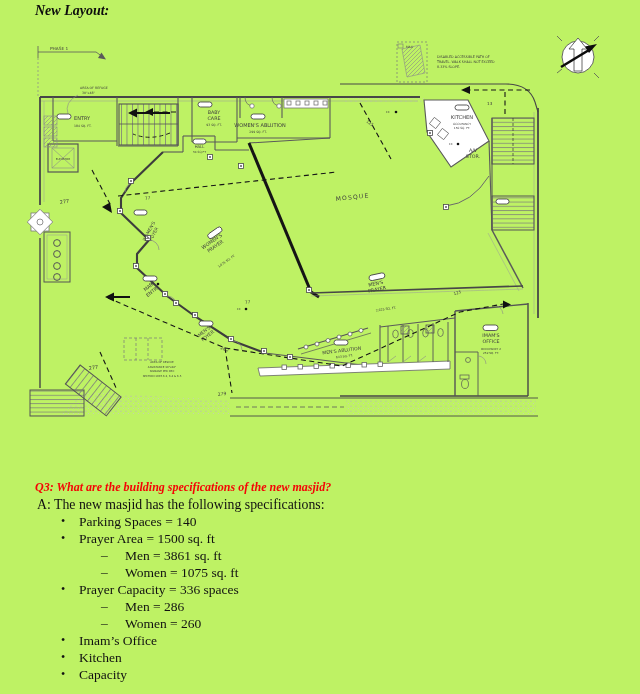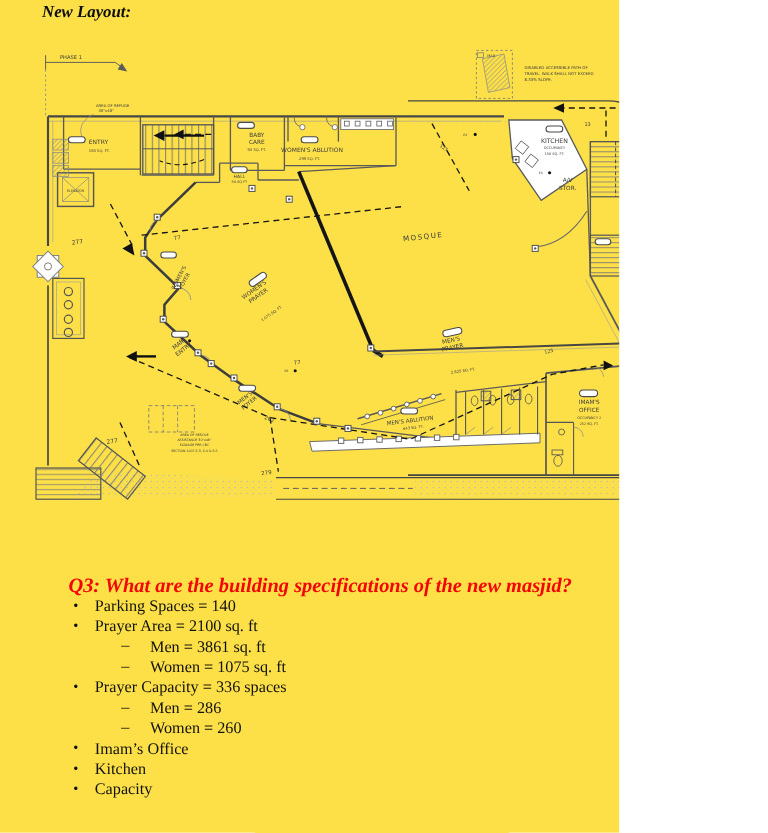--- a/index.html
+++ b/index.html
@@ -1,22 +1,22 @@
 <!DOCTYPE html>
 <html><head>
 <meta charset="utf-8">
 <style>
   html,body{margin:0;padding:0;background:#fff;}
-  .page{position:relative;width:516px;height:694px;background:#fde047;overflow:hidden;
+  .page{position:relative;width:640px;height:694px;background:#bef264;overflow:hidden;
         font-family:"Liberation Serif", serif;color:#111;}
   .heading{position:absolute;left:35px;top:3px;font-size:14px;font-weight:700;font-style:italic;color:#0d0d0d;}
   svg.plan{position:absolute;left:0;top:0;width:640px;height:460px;}
   svg.plan text{font-family:"DejaVu Sans", sans-serif;fill:#3d3d3d;}
   .qa{position:absolute;left:35px;top:479px;width:585px;}
-  .q{font-size:17px;font-weight:700;font-style:italic;color:#f40505;height:17px;line-height:17px;margin-left:22px;}
+  .q{font-size:12px;font-weight:700;font-style:italic;color:#f40505;height:17px;line-height:17px;}
   .a{font-size:13.8px;height:17px;line-height:17px;padding-left:2px;}
   .li{position:relative;font-size:13.5px;height:17px;line-height:17px;}
   .l1{padding-left:44px;}
   .l1 .g{position:absolute;left:26px;top:0;font-size:12px;}
   .l2{padding-left:90px;}
   .l2 .g{position:absolute;left:66px;top:-1px;}
 </style>
 </head>
 <body>
 
@@ -391,28 +391,29 @@
         <circle cx="458" cy="144" r="1.3" fill="#111"></circle>
       <text x="237" y="310" font-size="2.6">EX</text>
         <circle cx="246" cy="309" r="1.3" fill="#111"></circle>
       <text x="149" y="285" font-size="2.6">EX</text>
         <circle cx="158" cy="284" r="1.3" fill="#111"></circle>
     </g>
   </svg>
 
   <div class="qa">
     <div class="q">Q3: What are the building specifications of the new masjid?</div>
+    <div class="a">A: The new masjid has the following specifications:</div>
 
     <div class="li l1">
       <span class="g">•</span>
       <span>Parking Spaces = 140</span>
     </div>
     <div class="li l1">
       <span class="g">•</span>
-      <span>Prayer Area = 2100 sq. ft</span>
+      <span>Prayer Area = 1500 sq. ft</span>
     </div>
     <div class="li l2">
       <span class="g">–</span>
       <span>Men = 3861 sq. ft</span>
     </div>
     <div class="li l2">
       <span class="g">–</span>
       <span>Women = 1075 sq. ft</span>
     </div>
     <div class="li l1">

